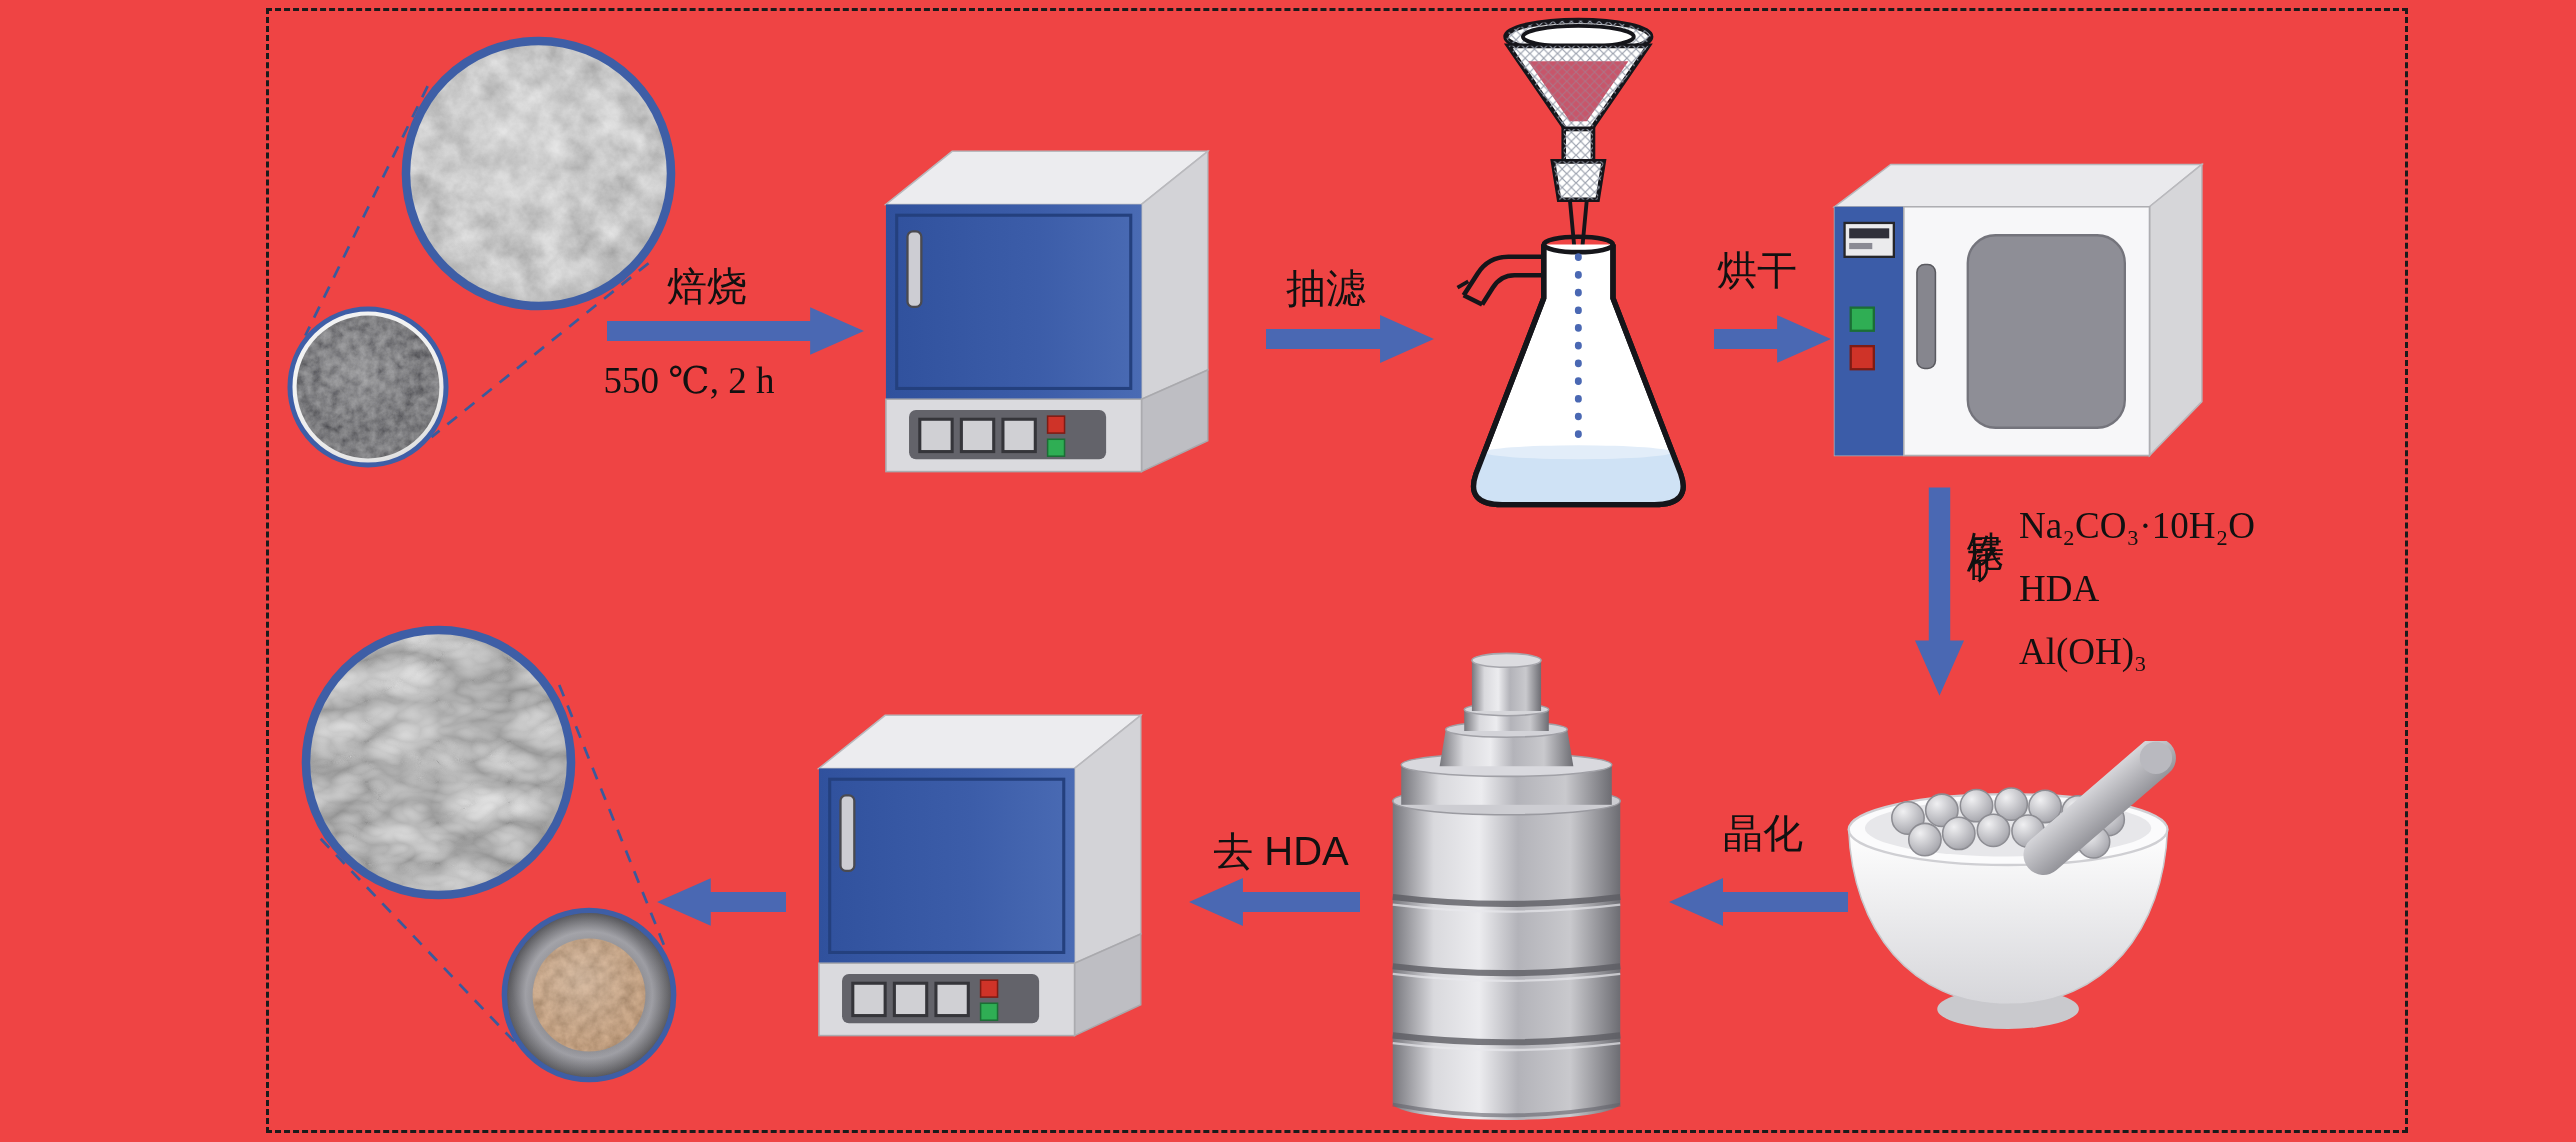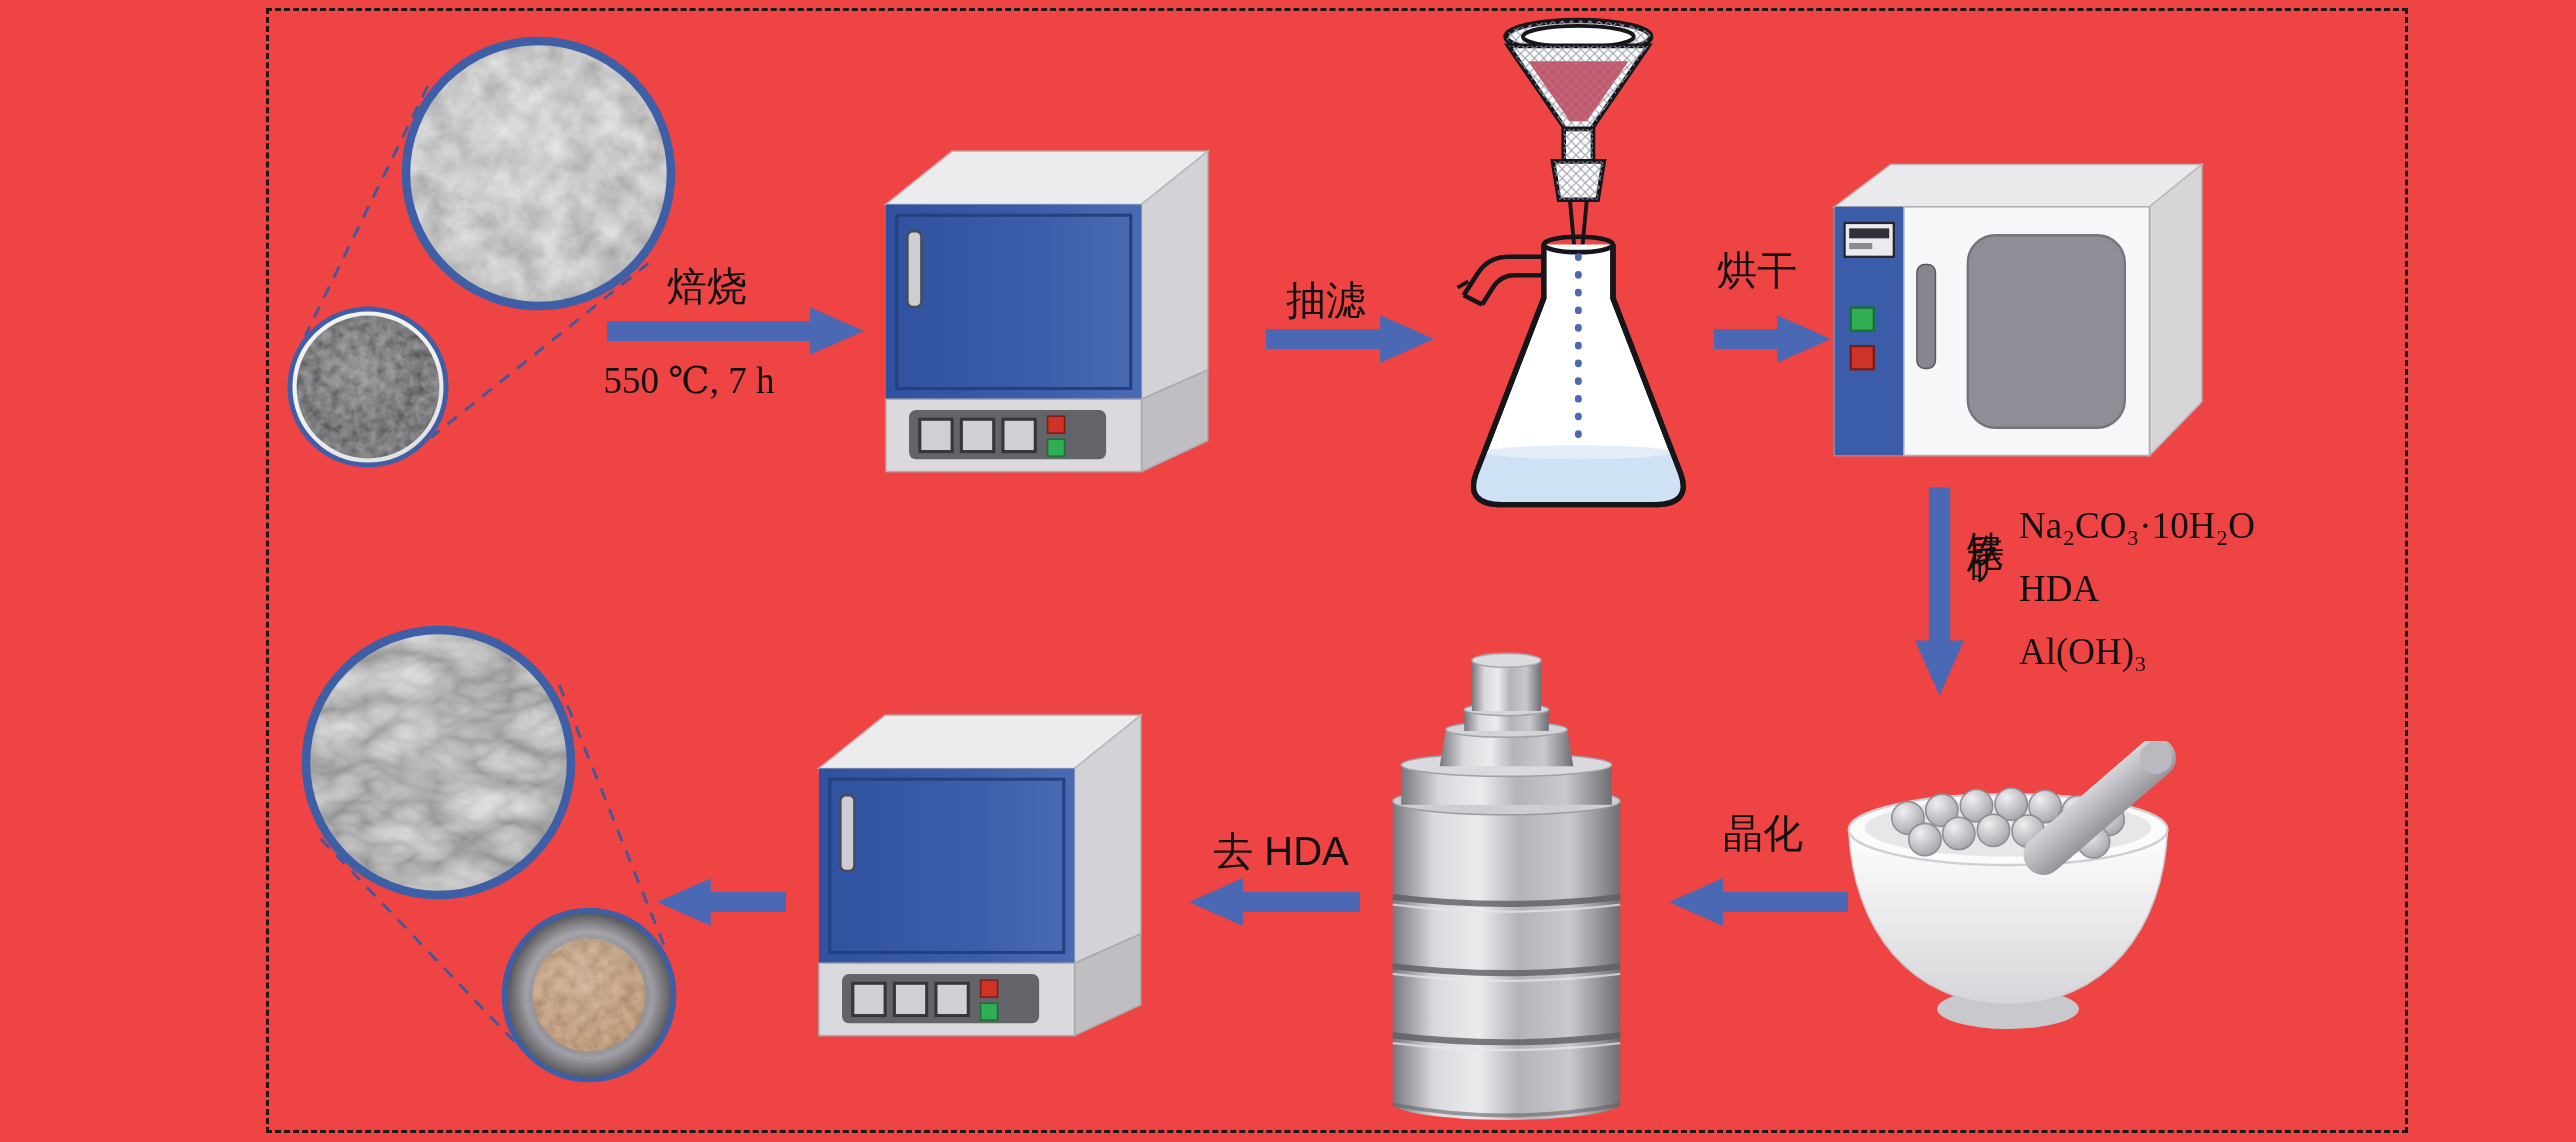--- a/index.html
+++ b/index.html
@@ -120,30 +120,30 @@
   </svg>
 
   <svg class="abs" style="left:285px;top:304px" width="166" height="166" viewBox="0 0 200 200">
     <circle cx="100" cy="100" r="94" fill="#f2f2f2"></circle>
     <circle cx="100" cy="100" r="86" fill="#222" filter="url(#t3)"></circle>
     <circle cx="100" cy="100" r="94" fill="url(#vign)"></circle>
     <circle cx="100" cy="100" r="94" fill="none" stroke="#3e5ea6" stroke-width="6"></circle>
   </svg>
 
   <div class="label label-cn" style="left:707px;top:286px">焙烧</div>
-  <div class="label label-serif" style="left:689px;top:380px">550 ℃, 7 h</div>
+  <div class="label label-serif" style="left:689px;top:380px">550 ℃, 2 h</div>
   <svg class="abs" style="left:607px;top:307px" width="257" height="48" viewBox="0 0 334 62">
     <polygon points="0,18 264,18 264,0 334,31 264,62 264,44 0,44" fill="#4a68b3"></polygon>
   </svg>
 
   <svg class="abs" style="left:878px;top:139px" width="370" height="358" viewBox="0 0 480 465">
     <use href="#furnace-def"></use>
   </svg>
 
-  <div class="label label-cn" style="left:1326px;top:300px">抽滤</div>
+  <div class="label label-cn" style="left:1326px;top:288px">抽滤</div>
   <svg class="abs" style="left:1266px;top:315px" width="168" height="48" viewBox="0 0 218 62">
     <polygon points="0,18 148,18 148,0 218,31 148,62 148,44 0,44" fill="#4a68b3"></polygon>
   </svg>
 
   <svg class="abs" style="left:1428px;top:11.5px" width="293" height="508" viewBox="0 0 380 660">
     <g>
       <ellipse cx="195" cy="32" rx="94" ry="21" fill="#ffffff" stroke="#15151a" stroke-width="7"></ellipse>
       <ellipse cx="195" cy="32" rx="94" ry="21" fill="url(#mesh)"></ellipse>
       <ellipse cx="195" cy="32" rx="72" ry="14" fill="#ffffff" stroke="#15151a" stroke-width="5"></ellipse>
       <polygon points="104,44 286,44 212,152 178,152" fill="#ffffff" stroke="#15151a" stroke-width="6"></polygon>

